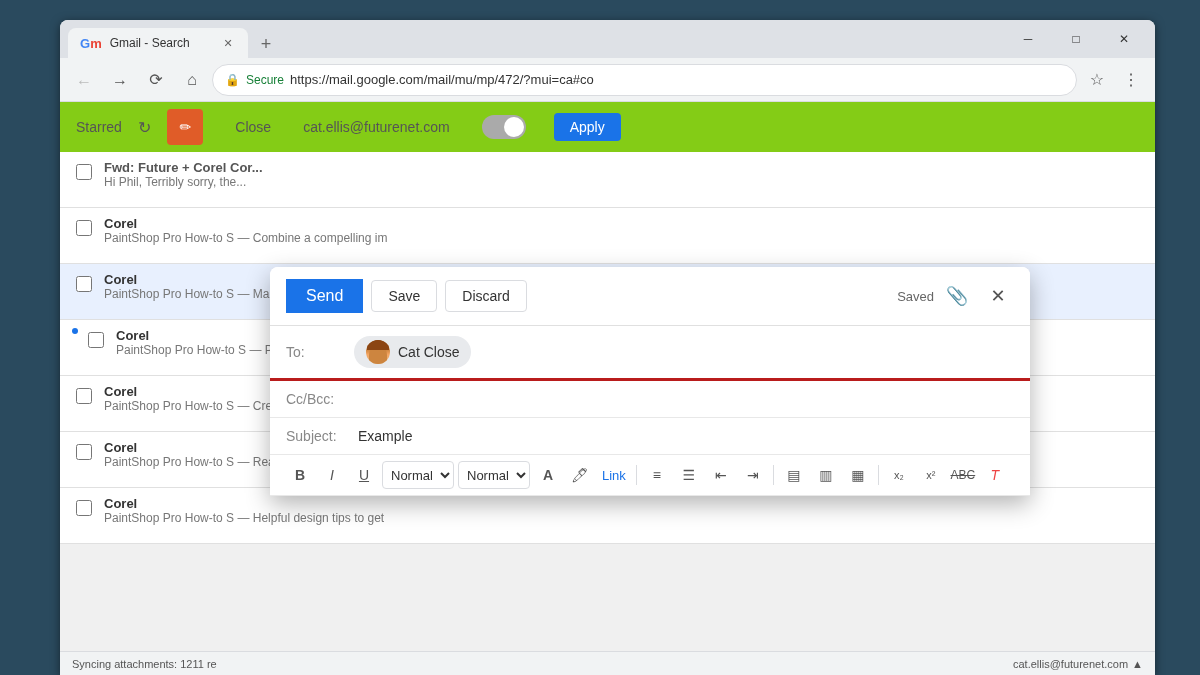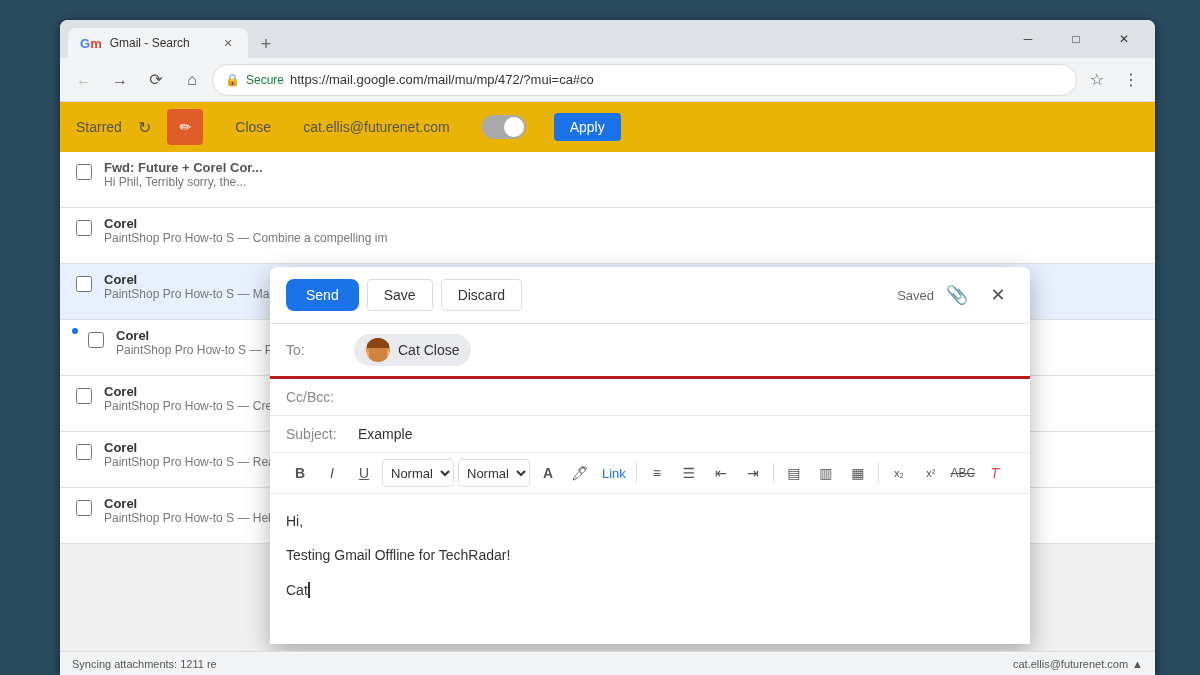--- a/index.html
+++ b/index.html
@@ -147,21 +147,21 @@
     .gmail-content {
       flex: 1;
       display: flex;
       flex-direction: column;
       background: #f6f8fc;
       overflow: hidden;
     }
 
     
     .gmail-toolbar {
-      background: #eab308;
+      background: #84cc16;
       height: 50px;
       display: flex;
       align-items: center;
       padding: 0 16px;
       gap: 16px;
     }
     .gmail-search-icon-btn {
       background: #e05c28;
       width: 36px;
       height: 36px;
@@ -249,22 +249,22 @@
       display: flex;
       align-items: center;
       gap: 8px;
       border-radius: 8px 8px 0 0;
     }
     .send-btn {
       background: #1a73e8;
       color: white;
       border: none;
       padding: 8px 20px;
-      border-radius: 8px;
-      font-size: 14px;
+      border-radius: 0;
+      font-size: 16px;
       cursor: pointer;
       font-weight: 500;
     }
     .save-btn {
       background: white;
       color: #333;
       border: 1px solid #dadce0;
       padding: 7px 16px;
       border-radius: 4px;
       font-size: 14px;
@@ -652,29 +652,20 @@
           <button class="fmt-btn">▤</button>
           <button class="fmt-btn">▥</button>
           <button class="fmt-btn">▦</button>
           <div class="fmt-separator"></div>
           <button class="fmt-btn" style="font-size:11px;">x₂</button>
           <button class="fmt-btn" style="font-size:11px;">x²</button>
           <button class="fmt-btn" style="text-decoration:line-through; font-size:12px;">ABC</button>
           <button class="fmt-btn" style="font-size:14px; font-style:italic; color:#e44;">T</button>
         </div>
 
-        <div class="compose-body">
-          <div>Hi,</div>
-          <div style="height:12px;"></div>
-          <div>Testing Gmail Offline for TechRadar!</div>
-          <div style="height:12px;"></div>
-          <div>
-            <span>Cat</span><span class="cursor"></span>
-          </div>
-        </div>
       </div>
     </div>
 
     <div class="status-bar">
       <span class="status-text">Syncing attachments: 1211 re</span>
       <div class="status-email">
         <span>cat.ellis@futurenet.com</span>
         <span>▲</span>
       </div>
     </div>

